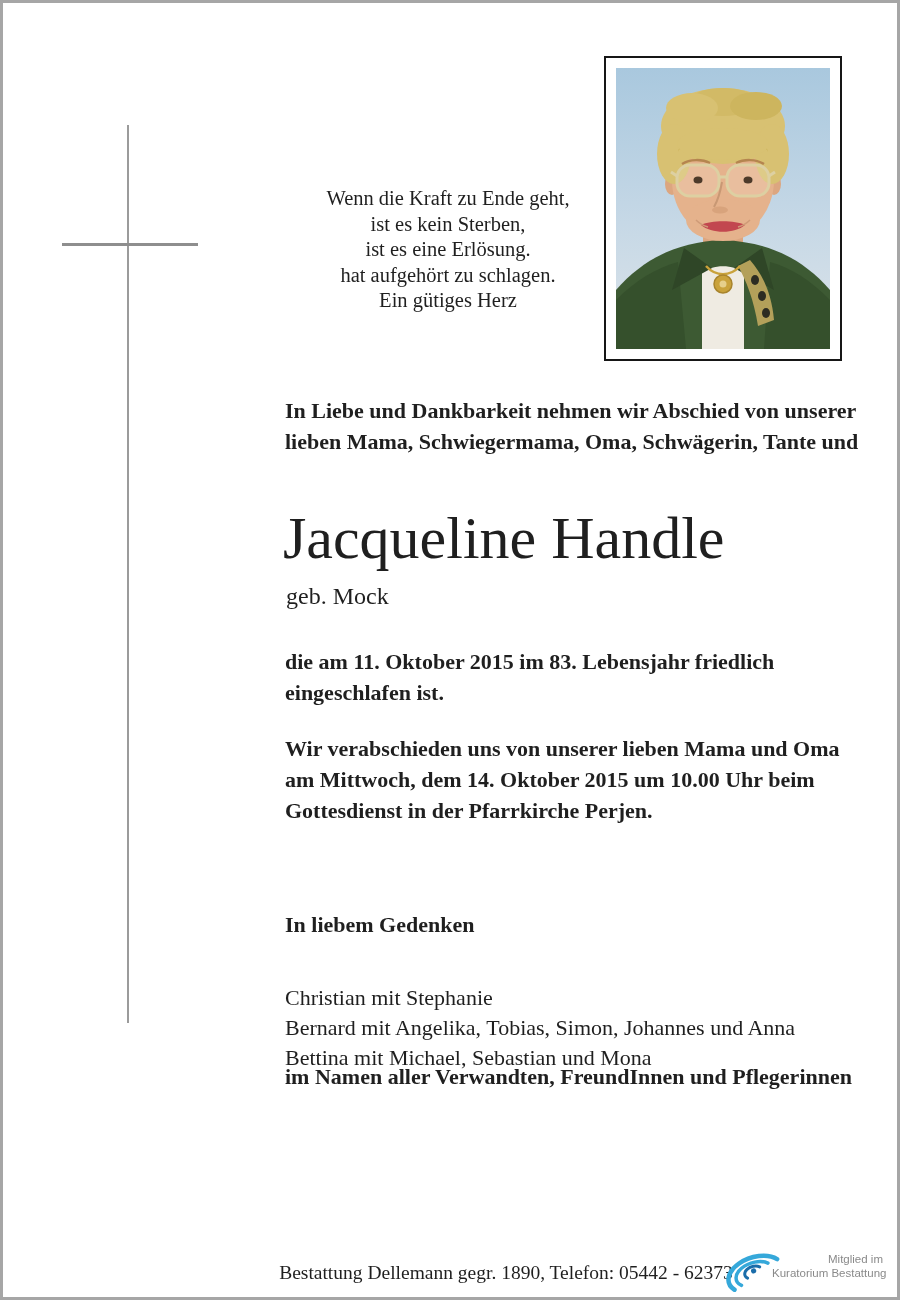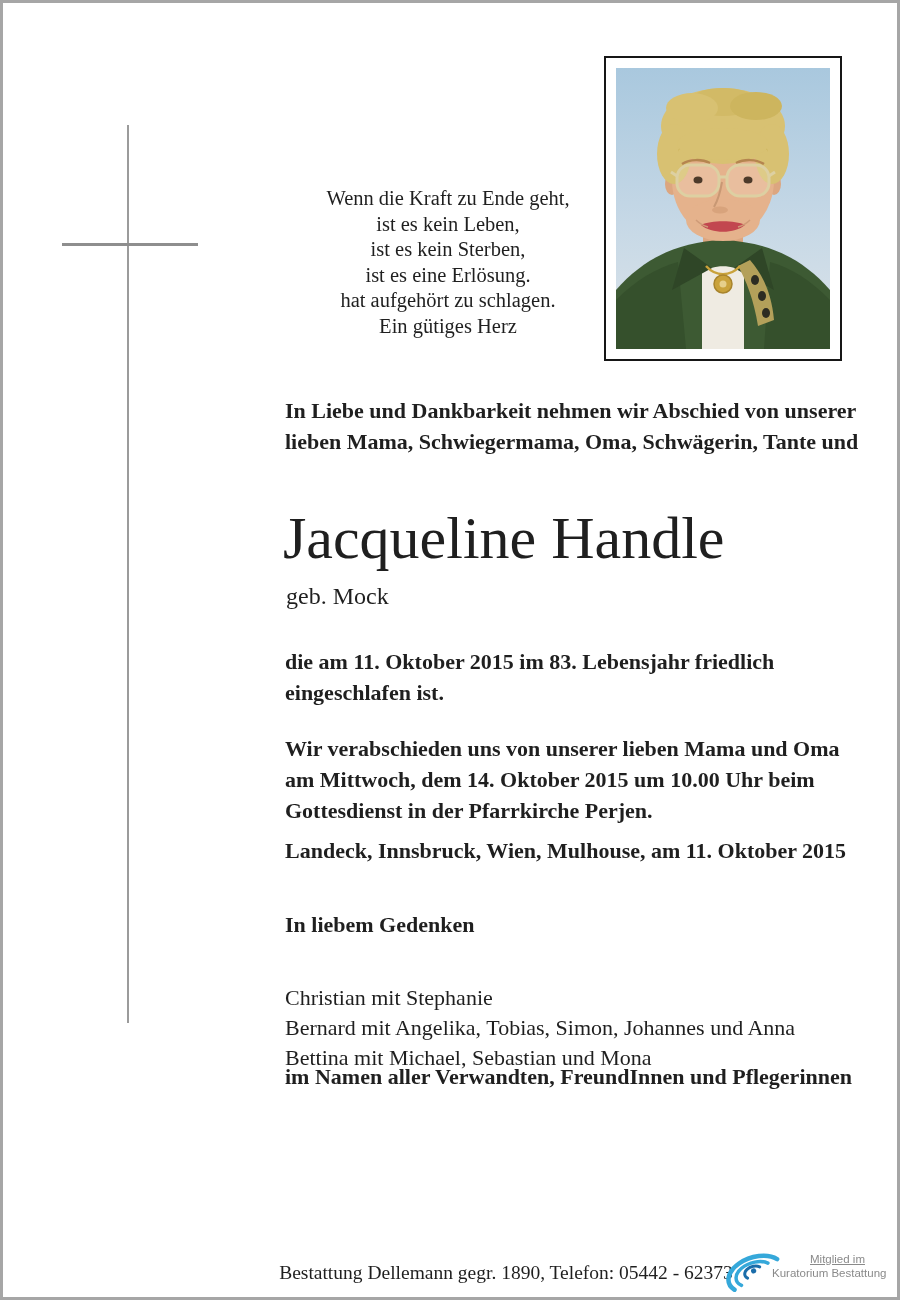--- a/index.html
+++ b/index.html
@@ -36,33 +36,32 @@
   .gedenken-heading { left:282px; top:906px; }
   .mourners { left:282px; top:956px; width:600px; font-size:22px; line-height:30px;margin-top:24px; }
   .closing { left:282px; top:1058px; width:600px; }
 
   
   .funeral-home { left:273px; top:1258px; width:460px; text-align:center;
                   font-size:19.5px; line-height:24px; }
   .logo { left:714px; top:1238px; }
   .membership { left:769px; top:1249px; font-family:"Liberation Sans","DejaVu Sans",sans-serif;
                 font-size:11.5px; line-height:14px; color:#8a8a8a; }
-  .membership .l1 { margin-left:38px;text-decoration:underline; }
+  .membership .l1 { margin-left:56px; }
 </style>
 </head>
 <body>
 
 <div class="sheet">
 
   <div class="abs cross-vertical"></div>
   <div class="abs cross-horizontal"></div>
 
   <div class="abs poem">
     <div>Wenn die Kraft zu Ende geht,</div>
-    <div>ist es kein Leben,</div>
     <div>ist es kein Sterben,</div>
     <div>ist es eine Erlösung.</div>
     <div>hat aufgehört zu schlagen.</div>
     <div>Ein gütiges Herz</div>
   </div>
 
   <div class="abs photo-frame">
     <svg width="214" height="281" viewBox="0 0 214 281">
       <defs>
         <linearGradient id="bgGrad" x1="0" y1="0" x2="0" y2="1">
@@ -139,21 +138,20 @@
     <div>die am 11. Oktober 2015 im 83. Lebensjahr friedlich</div>
     <div>eingeschlafen ist.</div>
   </div>
 
   <div class="abs body-text farewell">
     <div>Wir verabschieden uns von unserer lieben Mama und Oma</div>
     <div>am Mittwoch, dem 14. Oktober 2015 um 10.00 Uhr beim</div>
     <div>Gottesdienst in der Pfarrkirche Perjen.</div>
   </div>
 
-  <div class="abs body-text dateline">Landeck, Innsbruck, Wien, Mulhouse, am 11. Oktober 2015</div>
 
   <div class="abs body-text gedenken-heading">In liebem Gedenken</div>
   <div class="abs mourners">
     <div>Christian mit Stephanie</div>
     <div>Bernard mit Angelika, Tobias, Simon, Johannes und Anna</div>
     <div>Bettina mit Michael, Sebastian und Mona</div>
   </div>
   <div class="abs body-text closing">im Namen aller Verwandten, FreundInnen und Pflegerinnen</div>
 
   <div class="abs funeral-home">Bestattung Dellemann gegr. 1890, Telefon: 05442 - 62373</div>

